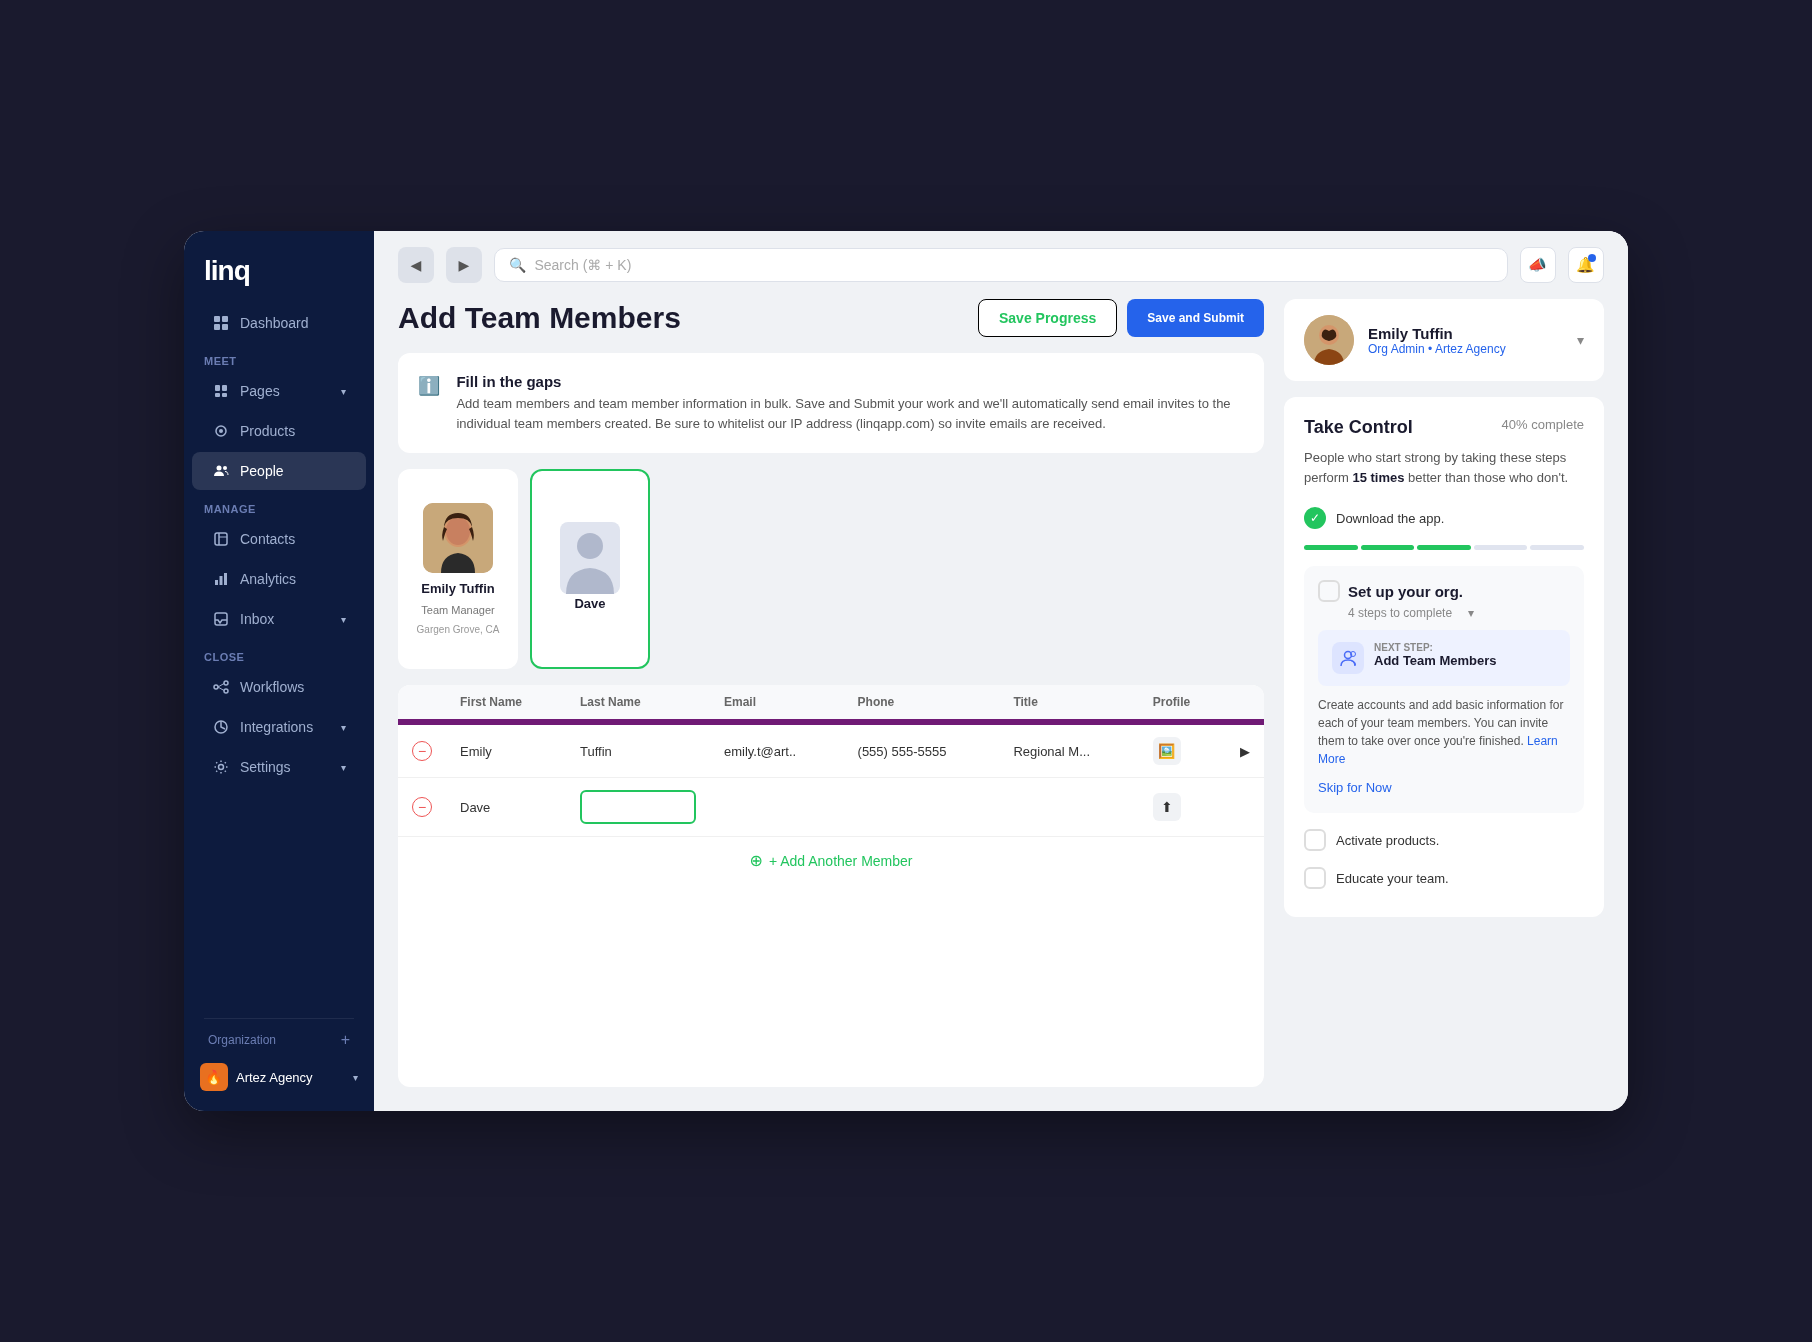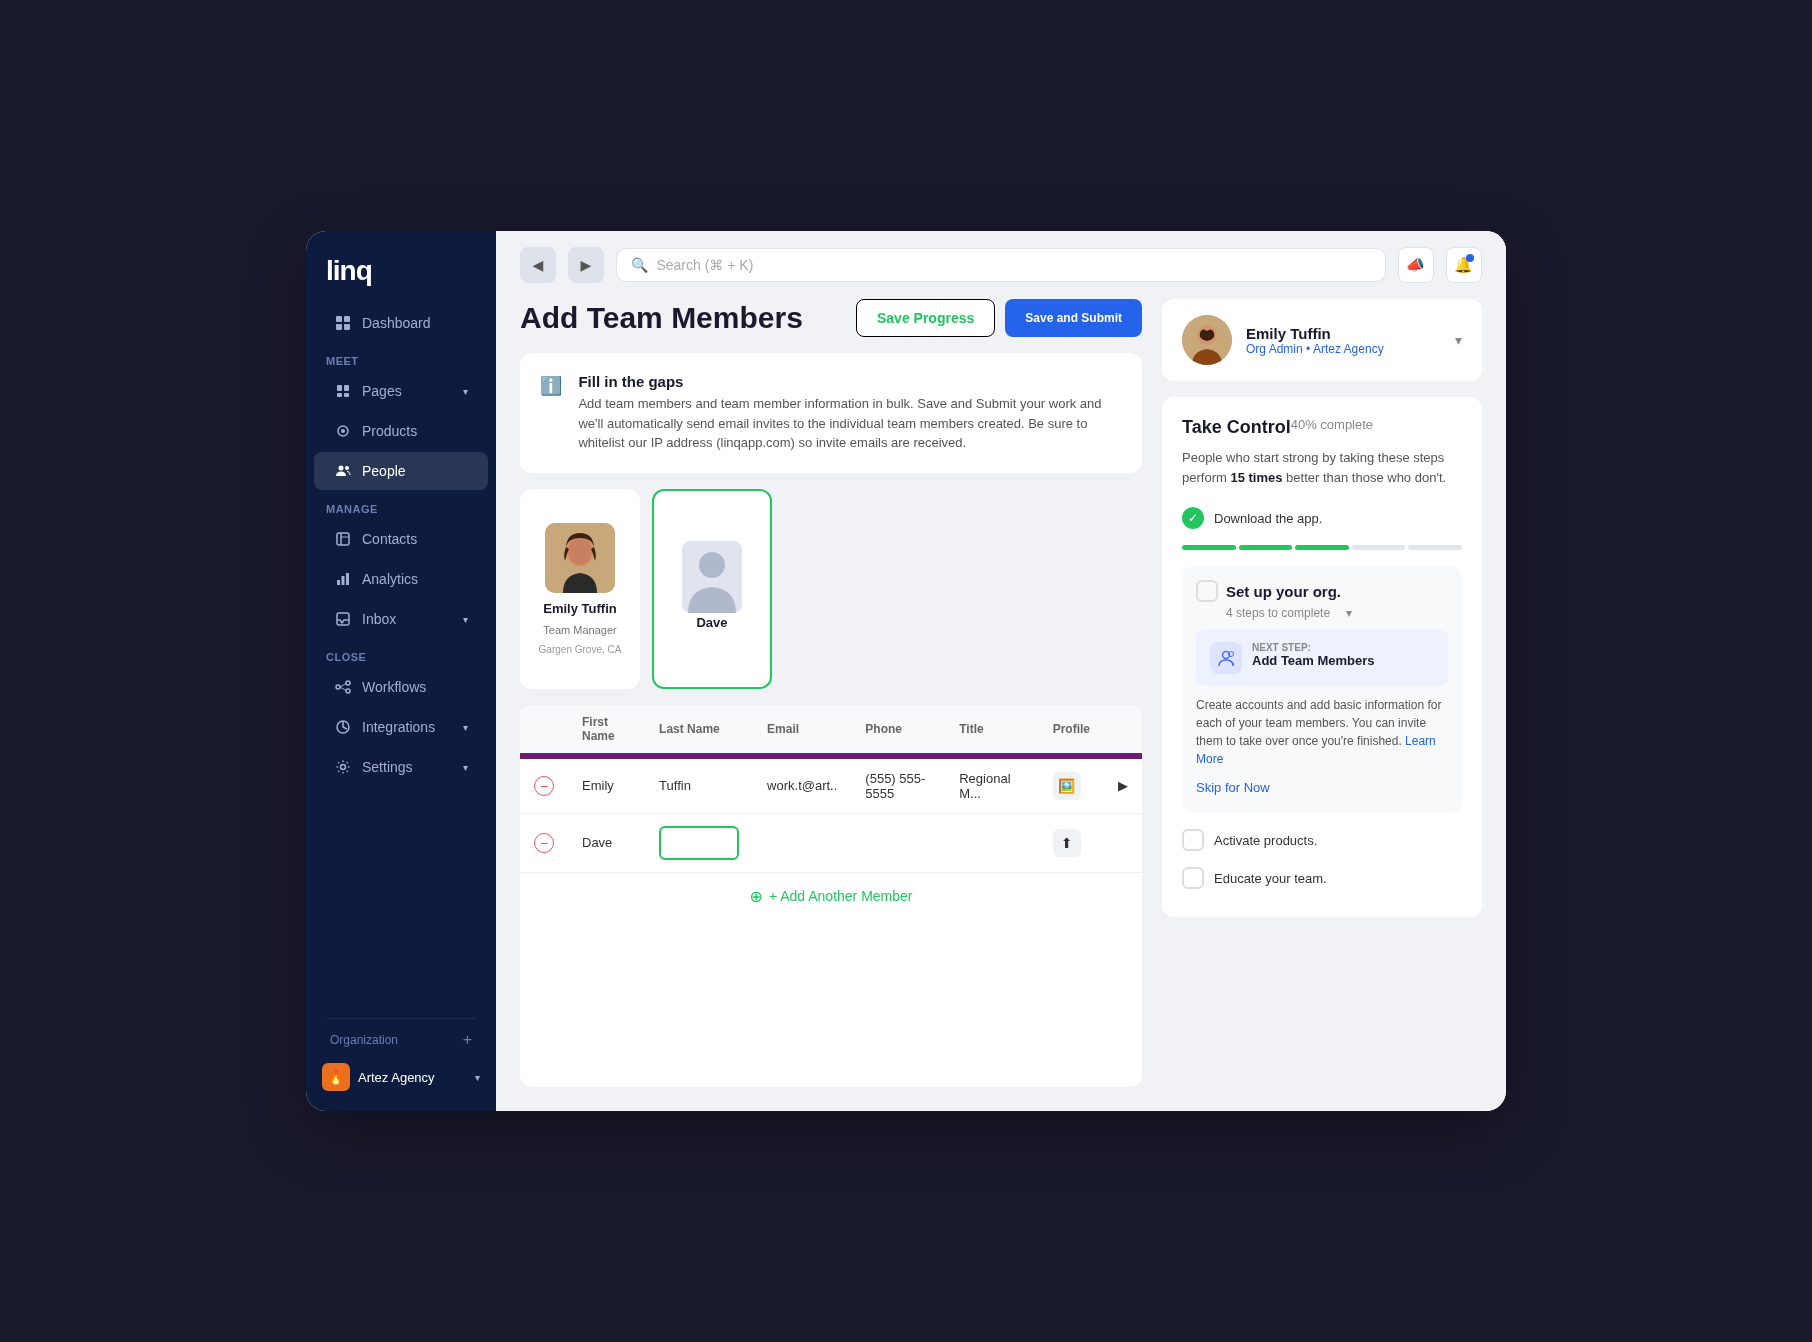--- a/index.html
+++ b/index.html
@@ -6,21 +6,21 @@
     body {
       font-family: -apple-system, BlinkMacSystemFont, 'Segoe UI', sans-serif;
       background: #1a1a2e;
       display: flex;
       align-items: center;
       justify-content: center;
       min-height: 100vh;
       padding: 20px;
     }
     .app-container {
-      width: 1200px;
+      width: 1444px;
       height: 880px;
       background: #f0f2f5;
       border-radius: 20px;
       display: flex;
       overflow: hidden;
       box-shadow: 0 20px 60px rgba(0,0,0,0.4);
     }
     
     .sidebar {
       width: 190px;
@@ -363,21 +363,21 @@
     .user-name { font-size: 15px; font-weight: 600; color: #1a1a2e; }
     .user-role { font-size: 12px; color: #2563eb; font-weight: 500; }
     .profile-chevron { color: #888; font-size: 14px; cursor: pointer; }
     .take-control-card {
       background: white;
       border-radius: 12px;
       padding: 20px;
     }
     .take-control-header {
       display: flex;
-      justify-content: flex-start;
+      justify-content: space-between;
       align-items: flex-start;
       margin-bottom: 10px;
     }
     .take-control-title {
       font-size: 18px;
       font-weight: 700;
       color: #1a1a2e;
     }
     .complete-pct {
       font-size: 13px;
@@ -730,21 +730,21 @@
               </tr>
             </thead>
             <tbody>
 
               <tr>
                 <td>
                   <div class="remove-btn">−</div>
                 </td>
                 <td>Emily</td>
                 <td>Tuffin</td>
-                <td>work.t@art..</td>
+                <td>emily.t@art..</td>
                 <td>(555) 555-5555</td>
                 <td>Regional M...</td>
                 <td>
                   <div class="table-action-btn">🖼️</div>
                 </td>
                 <td>▶</td>
               </tr>
 
               <tr>
                 <td>

